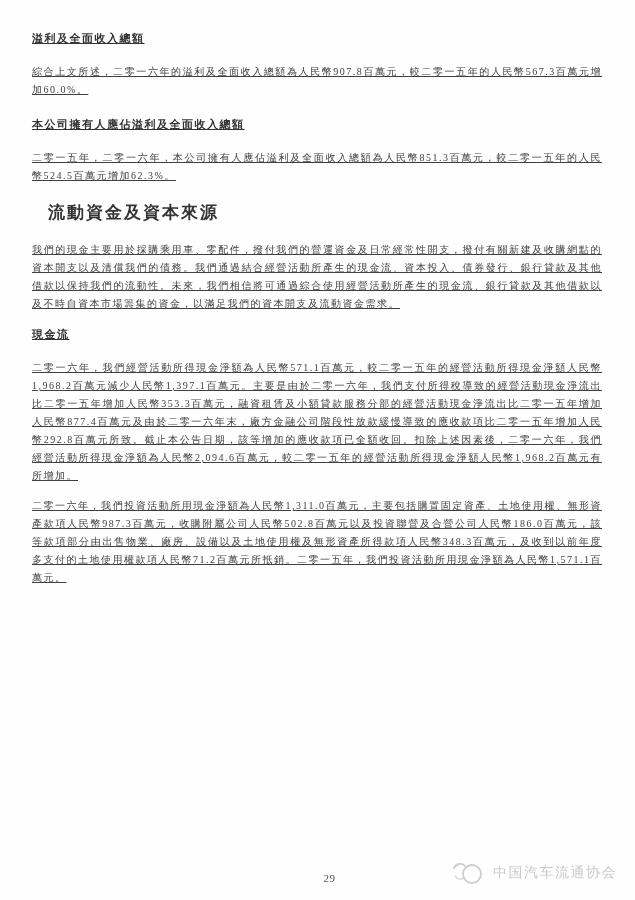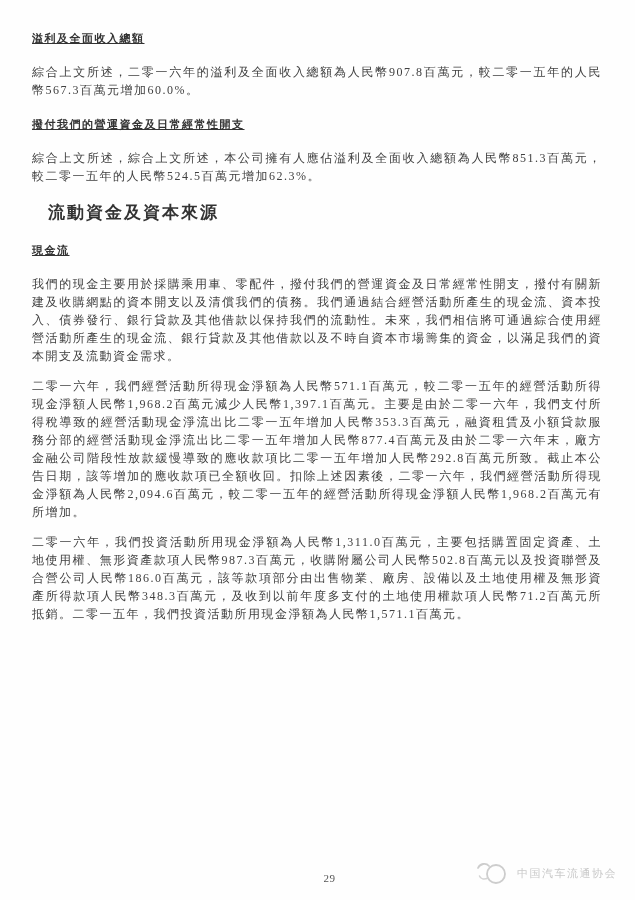--- a/index.html
+++ b/index.html
@@ -35,24 +35,25 @@
   }
   .heading-large {
     font-size: 17px;
     font-weight: bold;
     color: #333333;
     line-height: 24px;
     letter-spacing: 2px;
     margin: 0 0 16px 16px;
   }
   .para {
-    font-size: 12px;
+    font-size: 10px;
     line-height: 18px;
     text-align: justify;
     margin: 0 0 16px 0;
+    text-decoration: underline;
   }
   .para.tight {
     margin-bottom: 12px;
   }
   .page-footer {
     position: absolute;
     left: 0;
     top: 872px;
     width: 100%;
     text-align: center;
@@ -63,47 +64,47 @@
   }
   .watermark {
     position: absolute;
     right: 18px;
     top: 860px;
     display: flex;
     align-items: center;
     gap: 7px;
     color: #c9c9c9;
     font-family: "Liberation Sans", "DejaVu Sans", sans-serif;
-    font-size: 11px;
+    font-size: 14px;
     letter-spacing: 1.5px;
     white-space: nowrap;
   }
   .watermark svg {
     display: block;
   }
 </style>
 </head>
 <body>
 
 <div class="page">
   <div class="content">
 
     <div class="block heading-small">溢利及全面收入總額</div>
 
     <div class="block para">綜合上文所述，二零一六年的溢利及全面收入總額為人民幣907.8百萬元，較二零一五年的人民幣567.3百萬元增加60.0%。</div>
 
-    <div class="block heading-small">撥付我們的營運資金及日常經常性開支</div>
+    <div class="block heading-small">本公司擁有人應佔溢利及全面收入總額</div>
 
-    <div class="block para">綜合上文所述，綜合上文所述，本公司擁有人應佔溢利及全面收入總額為人民幣851.3百萬元，較二零一五年的人民幣524.5百萬元增加62.3%。</div>
+    <div class="block para">二零一五年，二零一六年，本公司擁有人應佔溢利及全面收入總額為人民幣851.3百萬元，較二零一五年的人民幣524.5百萬元增加62.3%。</div>
 
     <div class="block heading-large">流動資金及資本來源</div>
 
+    <div class="block para tight">我們的現金主要用於採購乘用車、零配件，撥付我們的營運資金及日常經常性開支，撥付有關新建及收購網點的資本開支以及清償我們的債務。我們通過結合經營活動所產生的現金流、資本投入、債券發行、銀行貸款及其他借款以保持我們的流動性。未來，我們相信將可通過綜合使用經營活動所產生的現金流、銀行貸款及其他借款以及不時自資本市場籌集的資金，以滿足我們的資本開支及流動資金需求。</div>
+
     <div class="block heading-small">現金流</div>
-
-    <div class="block para tight">我們的現金主要用於採購乘用車、零配件，撥付我們的營運資金及日常經常性開支，撥付有關新建及收購網點的資本開支以及清償我們的債務。我們通過結合經營活動所產生的現金流、資本投入、債券發行、銀行貸款及其他借款以保持我們的流動性。未來，我們相信將可通過綜合使用經營活動所產生的現金流、銀行貸款及其他借款以及不時自資本市場籌集的資金，以滿足我們的資本開支及流動資金需求。</div>
 
     <div class="block para tight">二零一六年，我們經營活動所得現金淨額為人民幣571.1百萬元，較二零一五年的經營活動所得現金淨額人民幣1,968.2百萬元減少人民幣1,397.1百萬元。主要是由於二零一六年，我們支付所得稅導致的經營活動現金淨流出比二零一五年增加人民幣353.3百萬元，融資租賃及小額貸款服務分部的經營活動現金淨流出比二零一五年增加人民幣877.4百萬元及由於二零一六年末，廠方金融公司階段性放款緩慢導致的應收款項比二零一五年增加人民幣292.8百萬元所致。截止本公告日期，該等增加的應收款項已全額收回。扣除上述因素後，二零一六年，我們經營活動所得現金淨額為人民幣2,094.6百萬元，較二零一五年的經營活動所得現金淨額人民幣1,968.2百萬元有所增加。</div>
 
     <div class="block para tight">二零一六年，我們投資活動所用現金淨額為人民幣1,311.0百萬元，主要包括購置固定資產、土地使用權、無形資產款項人民幣987.3百萬元，收購附屬公司人民幣502.8百萬元以及投資聯營及合營公司人民幣186.0百萬元，該等款項部分由出售物業、廠房、設備以及土地使用權及無形資產所得款項人民幣348.3百萬元，及收到以前年度多支付的土地使用權款項人民幣71.2百萬元所抵銷。二零一五年，我們投資活動所用現金淨額為人民幣1,571.1百萬元。</div>
 
   </div>
 
   <div class="page-footer">29</div>
 
   <div class="watermark">

